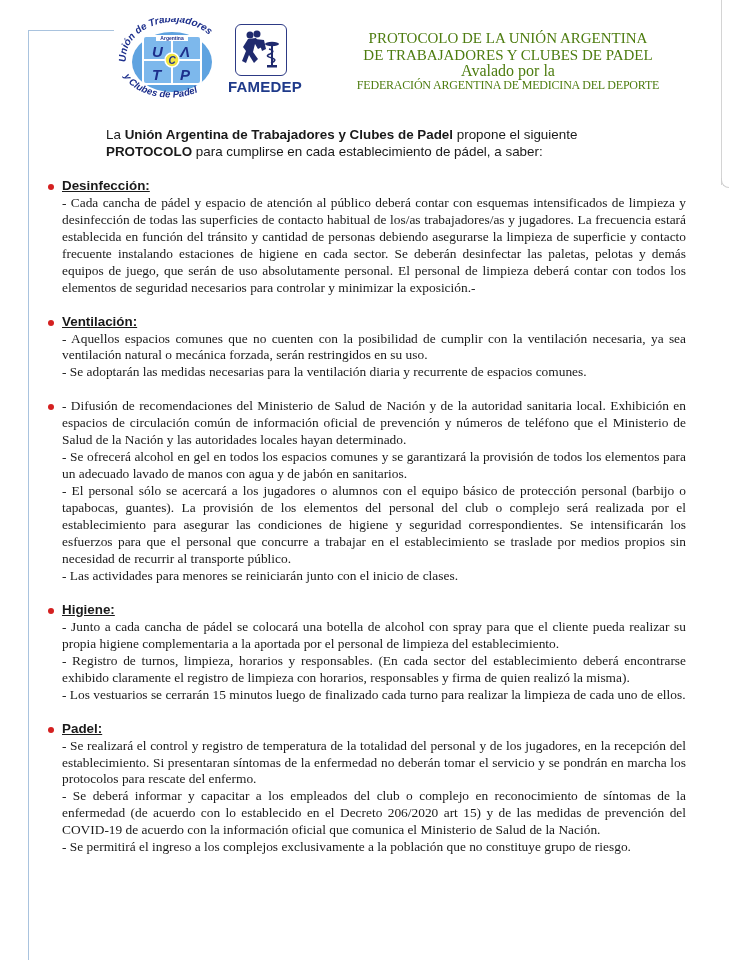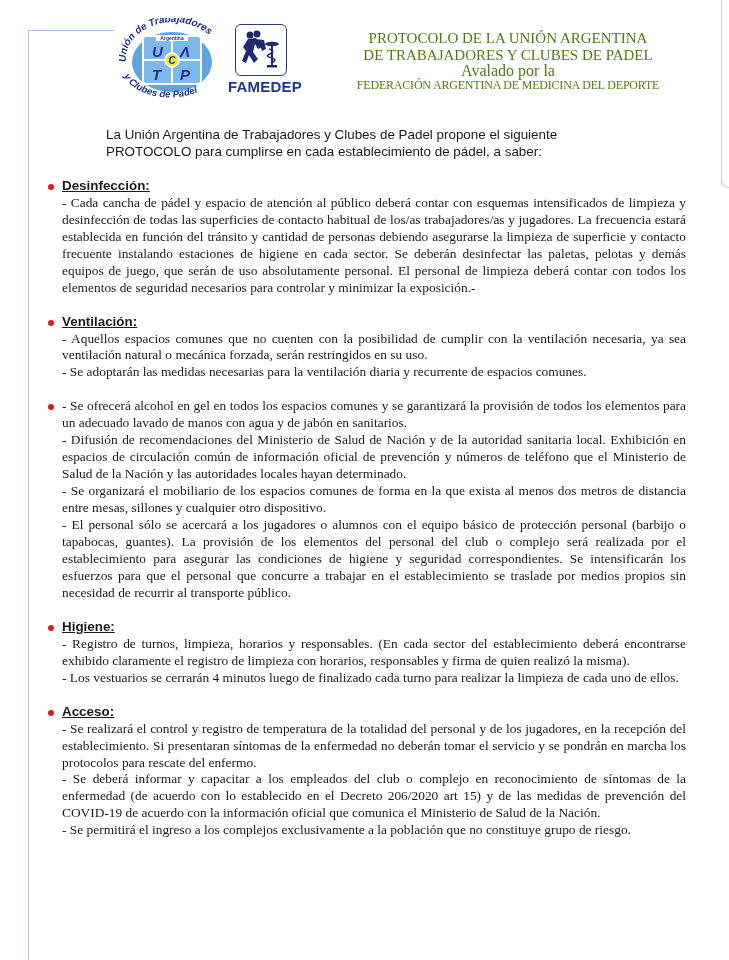--- a/index.html
+++ b/index.html
@@ -22,21 +22,21 @@
     .header-title .t4 { font-size: 12px; line-height: 17px; letter-spacing: -0.2px; }
 
     
     .content { position: absolute; left: 46px; top: 127px; width: 640px; font-size: 13.4px; line-height: 16.95px; }
     .intro { padding-left: 60px; margin-bottom: 17px; }
     .intro p { margin: 0; }
     .section { position: relative; padding-left: 16px; margin-bottom: 17px; }
     .bullet { position: absolute; left: 2px; top: 6px; width: 6px; height: 6px; border-radius: 50%; background: #d42020; }
     .section-title { font-weight: bold; text-decoration: underline; margin: 0; }
     .para { margin: 0; text-align: justify; font-family: Liberation Serif, serif; }
-    b { font-weight: normal; }
+    b { font-weight: bold; }
   </style>
 </head>
 <body>
 
 <div class="page-frame"></div>
 <div class="page-frame-top"></div>
 <div class="right-edge"></div>
 <div class="right-edge-curve"></div>
 
 <div class="header">
@@ -102,34 +102,35 @@
 
   <div class="section">
     <span class="bullet"></span>
     <p class="section-title">Ventilación:</p>
     <p class="para">- Aquellos espacios comunes que no cuenten con la posibilidad de cumplir con la ventilación necesaria, ya sea ventilación natural o mecánica forzada, serán restringidos en su uso.</p>
     <p class="para">- Se adoptarán las medidas necesarias para la ventilación diaria y recurrente de espacios comunes.</p>
   </div>
 
   <div class="section">
     <span class="bullet"></span>
+    <p class="para">- Difusión de recomendaciones del Ministerio de Salud de Nación y de la autoridad sanitaria local. Exhibición en espacios de circulación común de información oficial de prevención y números de teléfono que el Ministerio de Salud de la Nación y las autoridades locales hayan determinado.</p>
     <p class="para">- Se ofrecerá alcohol en gel en todos los espacios comunes y se garantizará la provisión de todos los elementos para un adecuado lavado de manos con agua y de jabón en sanitarios.</p>
-    <p class="para">- Difusión de recomendaciones del Ministerio de Salud de Nación y de la autoridad sanitaria local. Exhibición en espacios de circulación común de información oficial de prevención y números de teléfono que el Ministerio de Salud de la Nación y las autoridades locales hayan determinado.</p>
-    <p class="para">- Se organizará el mobiliario de los espacios comunes de forma en la que exista al menos dos metros de distancia entre mesas, sillones y cualquier otro dispositivo.</p>
     <p class="para">- El personal sólo se acercará a los jugadores o alumnos con el equipo básico de protección personal (barbijo o tapabocas, guantes). La provisión de los elementos del personal del club o complejo será realizada por el establecimiento para asegurar las condiciones de higiene y seguridad correspondientes. Se intensificarán los esfuerzos para que el personal que concurre a trabajar en el establecimiento se traslade por medios propios sin necesidad de recurrir al transporte público.</p>
+    <p class="para">- Las actividades para menores se reiniciarán junto con el inicio de clases.</p>
   </div>
 
   <div class="section">
     <span class="bullet"></span>
     <p class="section-title">Higiene:</p>
+    <p class="para">- Junto a cada cancha de pádel se colocará una botella de alcohol con spray para que el cliente pueda realizar su propia higiene complementaria a la aportada por el personal de limpieza del establecimiento.</p>
     <p class="para">- Registro de turnos, limpieza, horarios y responsables. (En cada sector del establecimiento deberá encontrarse exhibido claramente el registro de limpieza con horarios, responsables y firma de quien realizó la misma).</p>
-    <p class="para">- Los vestuarios se cerrarán 4 minutos luego de finalizado cada turno  para realizar la limpieza de cada uno de ellos.</p>
+    <p class="para">- Los vestuarios se cerrarán 15 minutos luego de finalizado cada turno  para realizar la limpieza de cada uno de ellos.</p>
   </div>
 
   <div class="section">
     <span class="bullet"></span>
-    <p class="section-title">Acceso:</p>
+    <p class="section-title">Padel:</p>
     <p class="para">- Se realizará el control y registro de temperatura de la totalidad del personal y de los jugadores, en la recepción del establecimiento. Si presentaran síntomas de la enfermedad no deberán tomar el servicio y se pondrán en marcha los protocolos para rescate del enfermo.</p>
     <p class="para">- Se deberá informar y capacitar a los empleados del club o complejo en reconocimiento de síntomas de la enfermedad (de acuerdo con lo establecido en el Decreto 206/2020 art 15) y de las medidas de prevención del COVID-19 de acuerdo con la información oficial que comunica el Ministerio de Salud de la Nación.</p>
     <p class="para">- Se permitirá el ingreso a los complejos exclusivamente a la población que no constituye grupo de riesgo.</p>
 
   </div>
 </div>
 
 </body></html>

